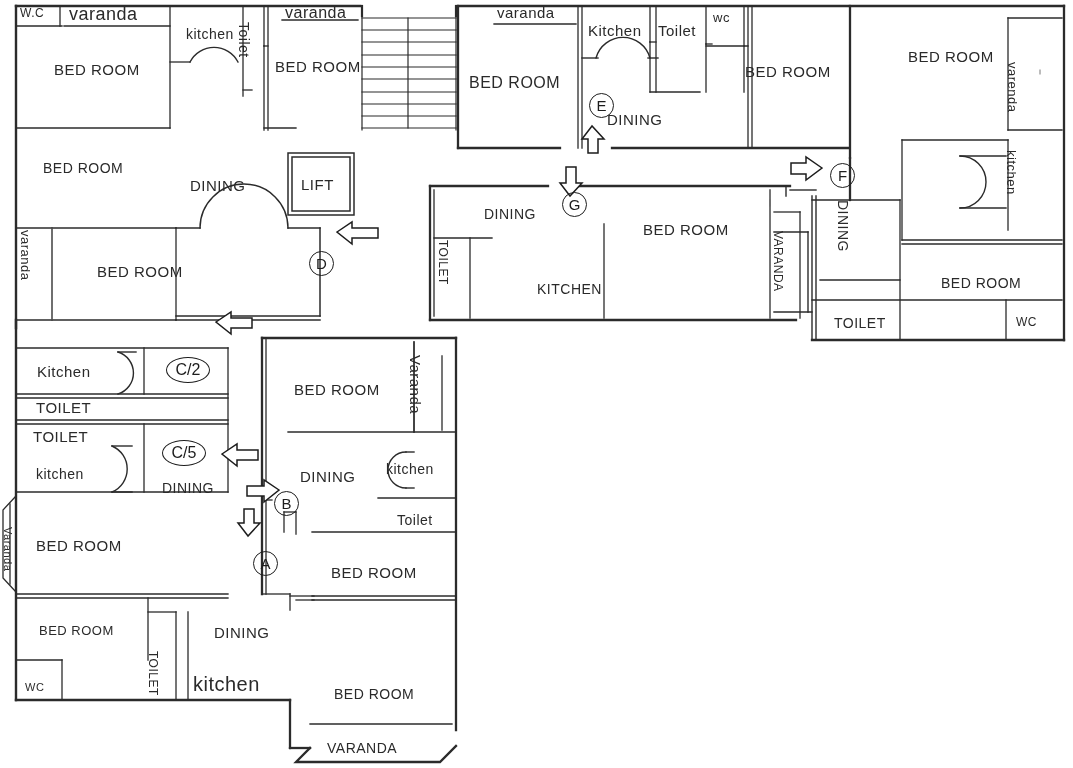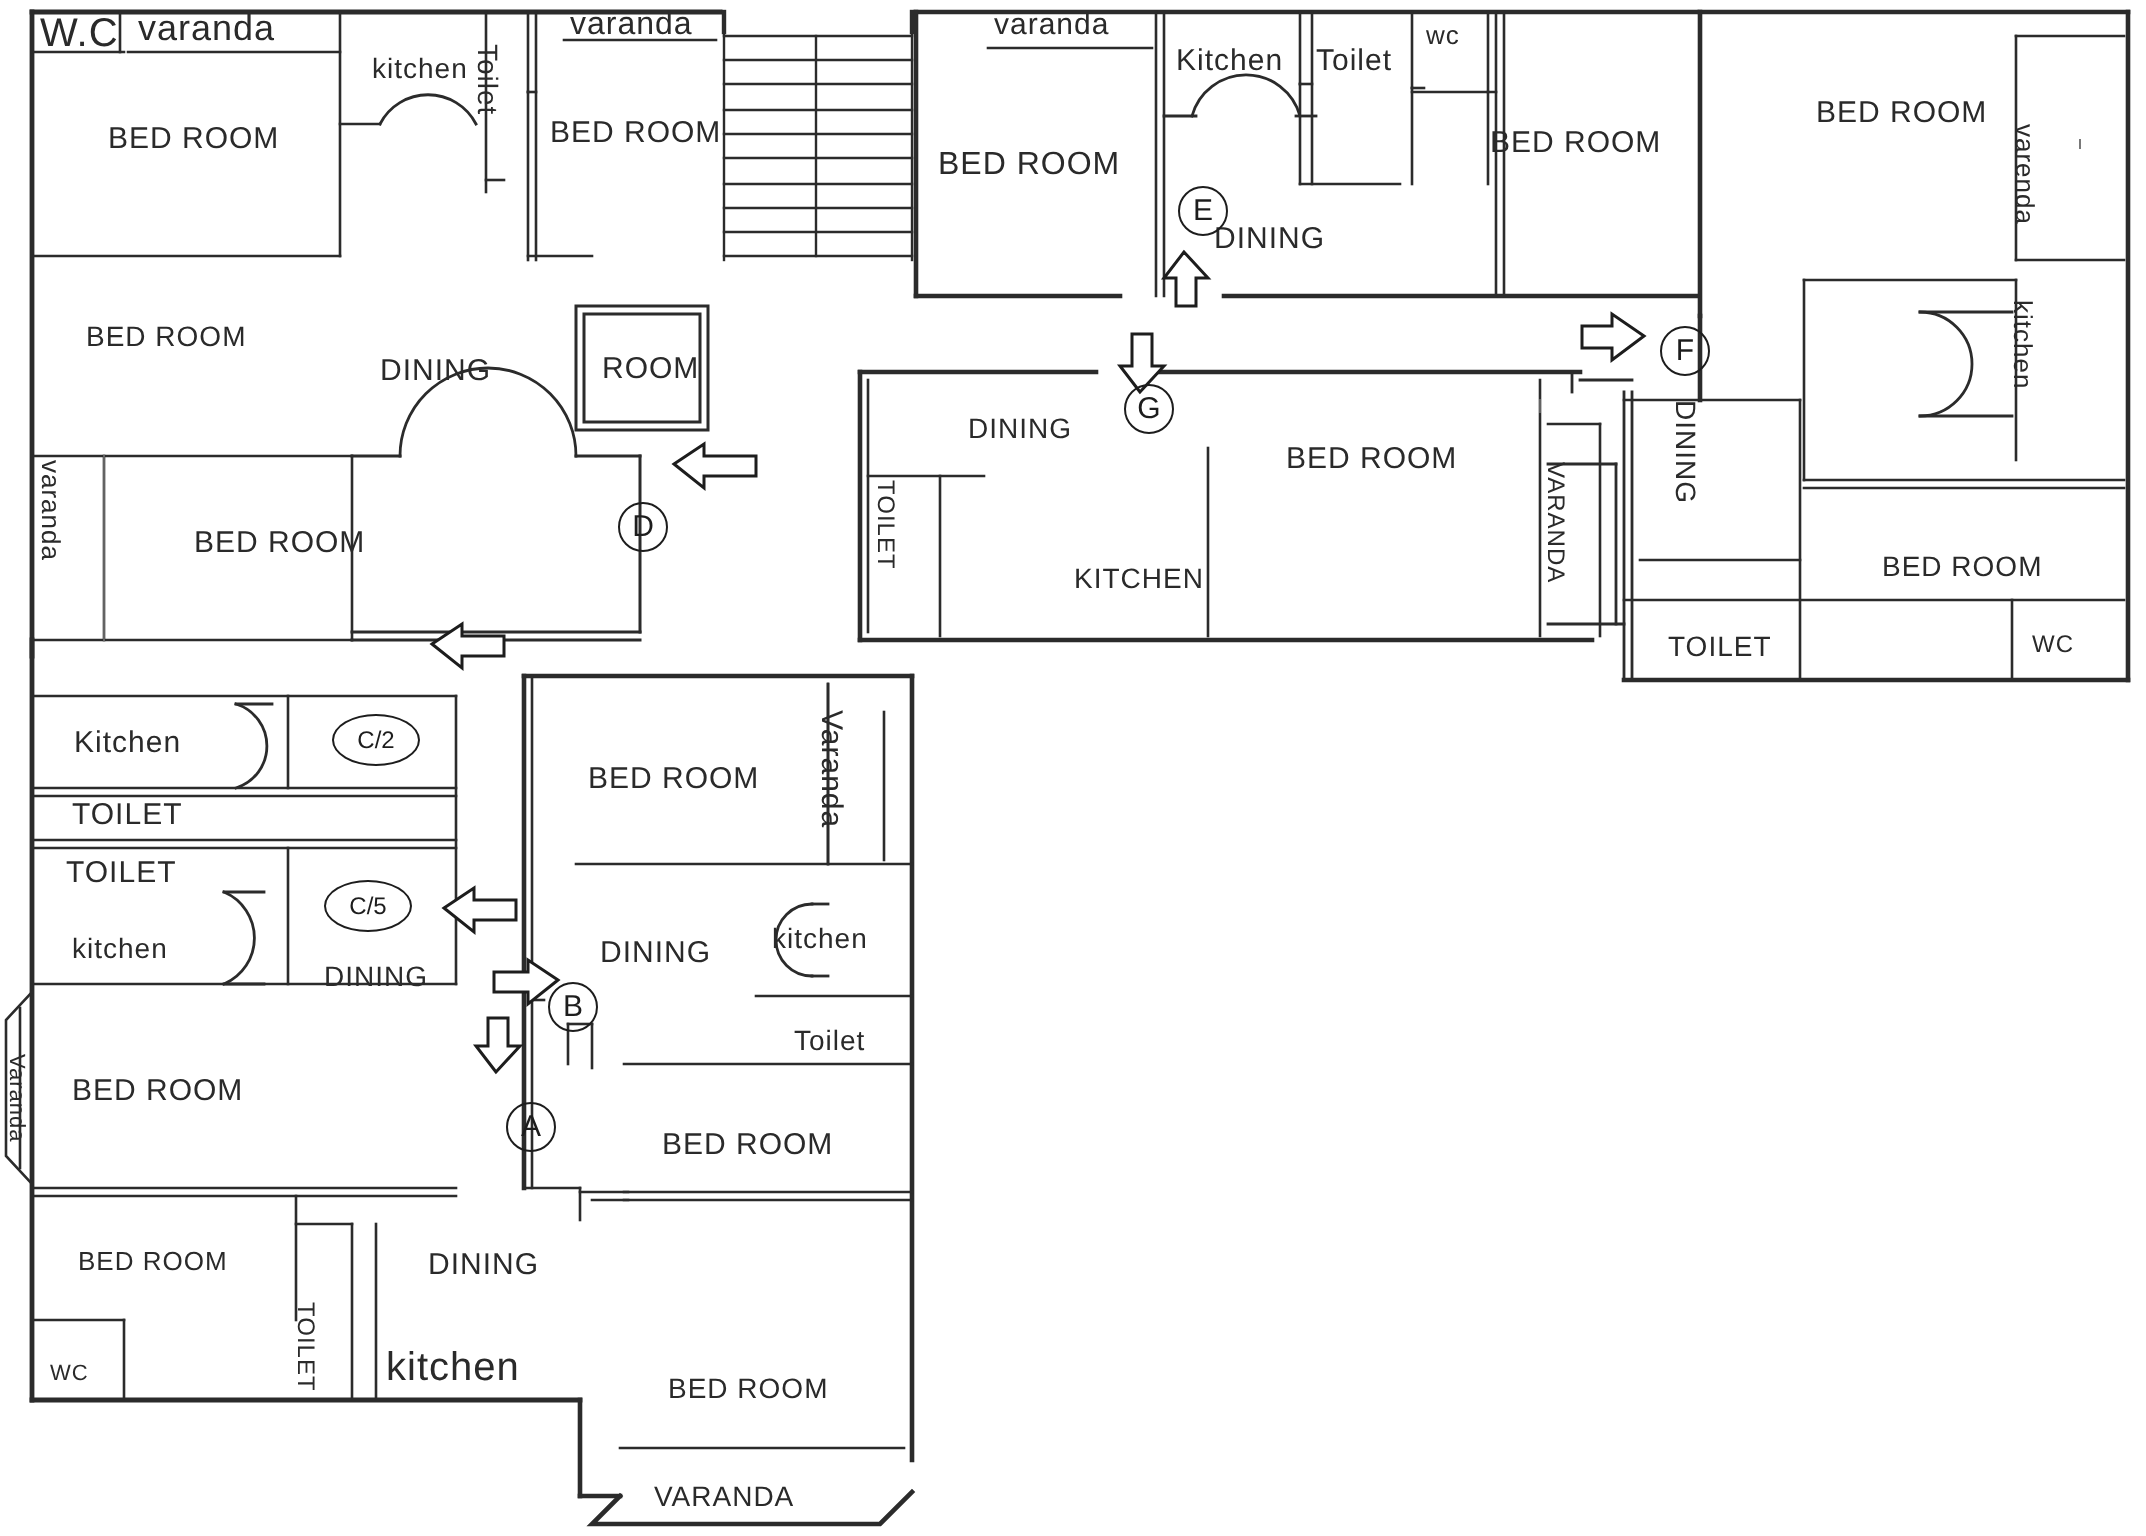--- a/index.html
+++ b/index.html
@@ -11,30 +11,30 @@
   .lbl{position:absolute;color:#2a2a2a;white-space:nowrap;
        font-family:"Liberation Sans", sans-serif;letter-spacing:.5px;
        -webkit-font-smoothing:antialiased;}
   .lbl.vert{transform-origin:0 0;}
   .s11{font-size:11px;}
   .s12{font-size:12px;}
   .s13{font-size:13px;}
   .s14{font-size:14px;}
   .s15{font-size:15px;}
   .s16{font-size:16px;}
-  .s17{font-size:20px;}
+  .s17{font-size:12px;}
   .s18{font-size:18px;}
   .s20{font-size:20px;}
 
   .marker{position:absolute;color:#1d1d1d;font-size:15px;
           display:flex;align-items:center;justify-content:center;
           border:1.6px solid #1d1d1d;border-radius:50%;
           width:23px;height:23px;background:transparent;
           font-family:"Liberation Sans", sans-serif;}
-  .marker.ell{border-radius:50%;width:42px;height:24px;font-size:12px;}
+  .marker.ell{border-radius:50%;width:42px;height:24px;font-size:16px;}
 </style>
 </head>
 <body>
 
 <div id="plan">
 
   <svg width="1073" height="768" xmlns="http://www.w3.org/2000/svg">
     <g stroke="#2b2b2b" fill="none" stroke-linecap="square">
 
       <g stroke-width="2.4">
@@ -306,21 +306,21 @@
   <div id="labels">
       <div class="lbl s17" style="left: 20px; top: 6px;">W.C</div>
       <div class="lbl s18" style="left: 69px; top: 4px;">varanda</div>
       <div class="lbl s15" style="left: 54px; top: 61px;">BED ROOM</div>
       <div class="lbl s14" style="left: 186px; top: 26px;">kitchen</div>
       <div class="lbl s14 vert" style="left: 252px; top: 22px; transform: rotate(90deg);">Toilet</div>
       <div class="lbl s16" style="left: 285px; top: 4px;">varanda</div>
       <div class="lbl s15" style="left: 275px; top: 58px;">BED ROOM</div>
       <div class="lbl s14" style="left: 43px; top: 160px;">BED ROOM</div>
       <div class="lbl s15" style="left: 190px; top: 177px;">DINING</div>
-      <div class="lbl s15" style="left: 301px; top: 176px;">ROOM</div>
+      <div class="lbl s15" style="left: 301px; top: 176px;">LIFT</div>
       <div class="lbl s13 vert" style="left: 33px; top: 230px; transform: rotate(90deg);">varanda</div>
       <div class="lbl s15" style="left: 97px; top: 263px;">BED ROOM</div>
       <div class="lbl s15" style="left: 37px; top: 363px;">Kitchen</div>
       <div class="lbl s15" style="left: 36px; top: 399px;">TOILET</div>
       <div class="lbl s15" style="left: 33px; top: 428px;">TOILET</div>
       <div class="lbl s14" style="left: 36px; top: 466px;">kitchen</div>
       <div class="lbl s14" style="left: 162px; top: 480px;">DINING</div>
       <div class="lbl s11 vert" style="left: 14px; top: 527px; transform: rotate(90deg);">Varanda</div>
       <div class="lbl s15" style="left: 36px; top: 537px;">BED ROOM</div>
       <div class="lbl s13" style="left: 39px; top: 623px;">BED ROOM</div>

